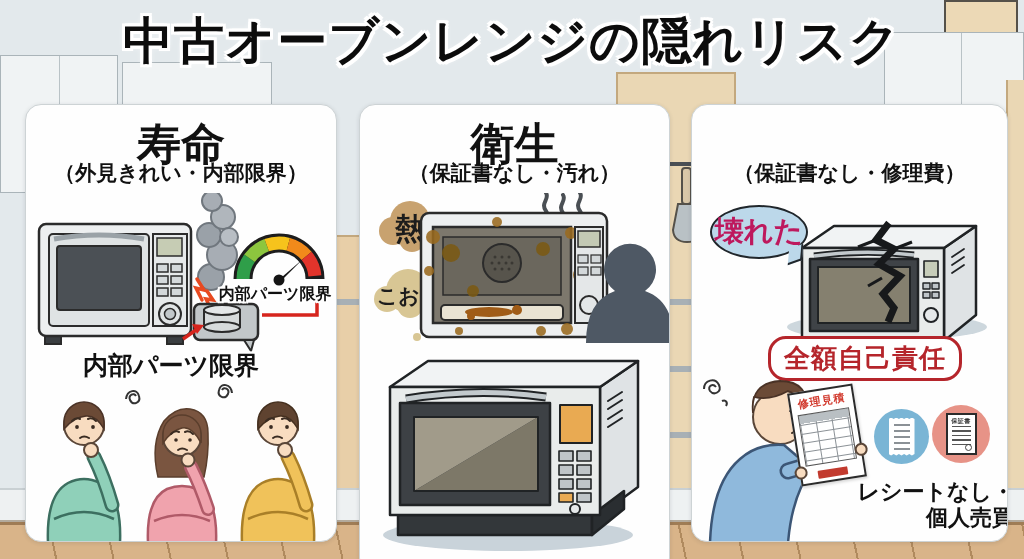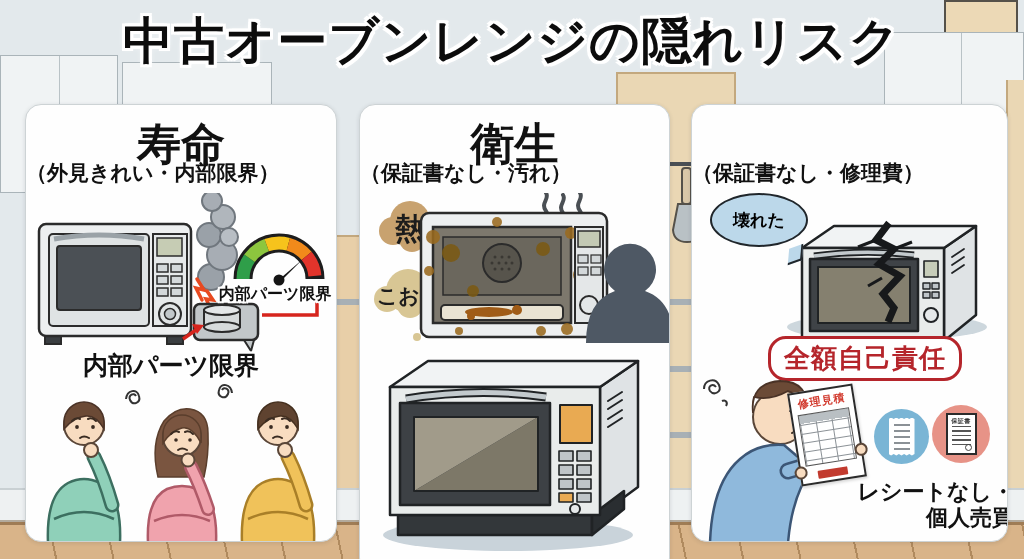--- a/index.html
+++ b/index.html
@@ -23,37 +23,37 @@
       3px 3px 0 #fff,-3px -3px 0 #fff,3px -3px 0 #fff,-3px 3px 0 #fff,0 0 7px #fff;}
 
   
   .panel{position:absolute;top:104px;background:#fefefe;border:1.5px solid #cdd3d5;
          border-radius:16px;box-shadow:0 1px 4px rgba(40,50,60,.14);overflow:hidden;}
   #panel-lifespan{left:25px;width:312px;height:438px;}
   #panel-hygiene{left:359px;width:311px;height:470px;}
   #panel-warranty{left:691px;width:317px;height:438px;}
   .panel-title{position:absolute;top:16px;left:0;right:0;text-align:center;
     font-size:44px;font-weight:bold;color:#111;line-height:1.05;}
-  .panel-sub{position:absolute;top:54px;left:0;right:0;text-align:left;
+  .panel-sub{position:absolute;top:54px;left:0;right:0;text-align:center;
     font-size:21px;font-weight:bold;color:#111;}
   .illus{position:absolute;left:0;}
 
   .outline-white{text-shadow:2px 0 0 #fff,-2px 0 0 #fff,0 2px 0 #fff,0 -2px 0 #fff,
       2px 2px 0 #fff,-2px -2px 0 #fff,2px -2px 0 #fff,-2px 2px 0 #fff;}
 
   
   .gauge-label{position:absolute;left:186px;top:179px;width:126px;text-align:center;
     font-size:16px;font-weight:bold;color:#111;}
   .caption-1{position:absolute;left:28px;top:244px;width:234px;text-align:center;
     font-size:25px;font-weight:bold;color:#111;}
 
   
-  .speech-bubble{position:absolute;left:18px;top:88px;width:98px;height:54px;
+  .speech-bubble{position:absolute;left:18px;top:100px;width:98px;height:54px;
     background:var(--speech-bubble-blue,#bcd8ea);border:2.5px solid #20262b;border-radius:50%;
-    display:flex;align-items:center;justify-content:center;font-size:17px;font-weight:bold;color:#000000;}
+    display:flex;align-items:center;justify-content:center;font-size:29px;font-weight:bold;color:#be185d;}
   .bubble-tail{position:absolute;left:96px;top:142px;width:15px;height:15px;
     background:var(--speech-bubble-blue,#bcd8ea);border-right:2.5px solid #20262b;border-bottom:2.5px solid #20262b;
     transform:rotate(-20deg) skew(-25deg);}
   .liability-badge{position:absolute;left:76px;top:231px;padding:2px 13px;background:#fff;
     border:3.5px solid var(--badge-red,#b5252b);border-radius:18px;color:var(--badge-red,#b5252b);
     font-size:26px;font-weight:bold;letter-spacing:1px;white-space:nowrap;}
   .estimate-doc{position:absolute;left:102px;top:283px;width:66px;height:94px;background:#fff;
     border:2px solid #2b2b2b;transform:rotate(-9deg);box-shadow:1px 2px 3px rgba(0,0,0,.15);}
   .estimate-title{margin-top:3px;text-align:center;font-size:11px;font-weight:bold;color:#d23b2f;letter-spacing:1px;}
   .estimate-grid{margin:3px 5px 0;height:52px;border:1px solid #555;background:#fff;

